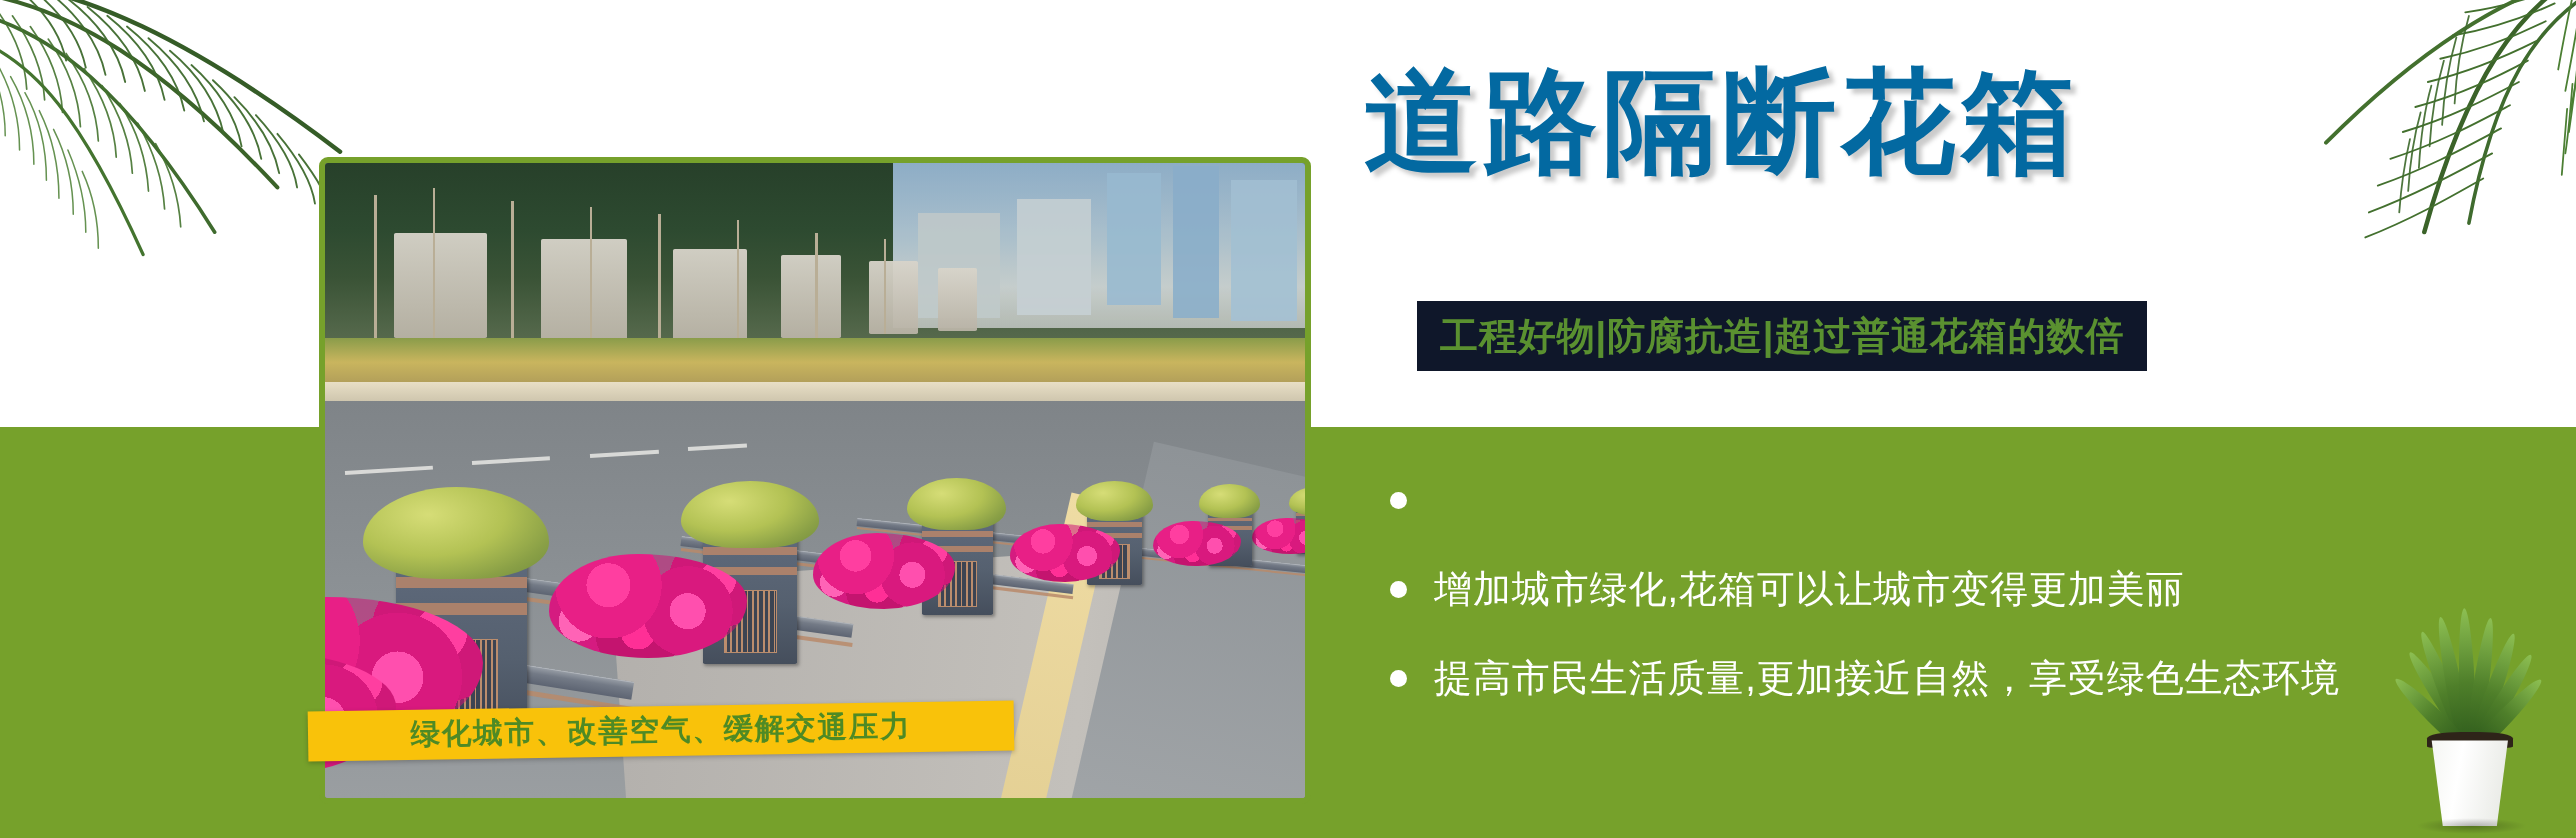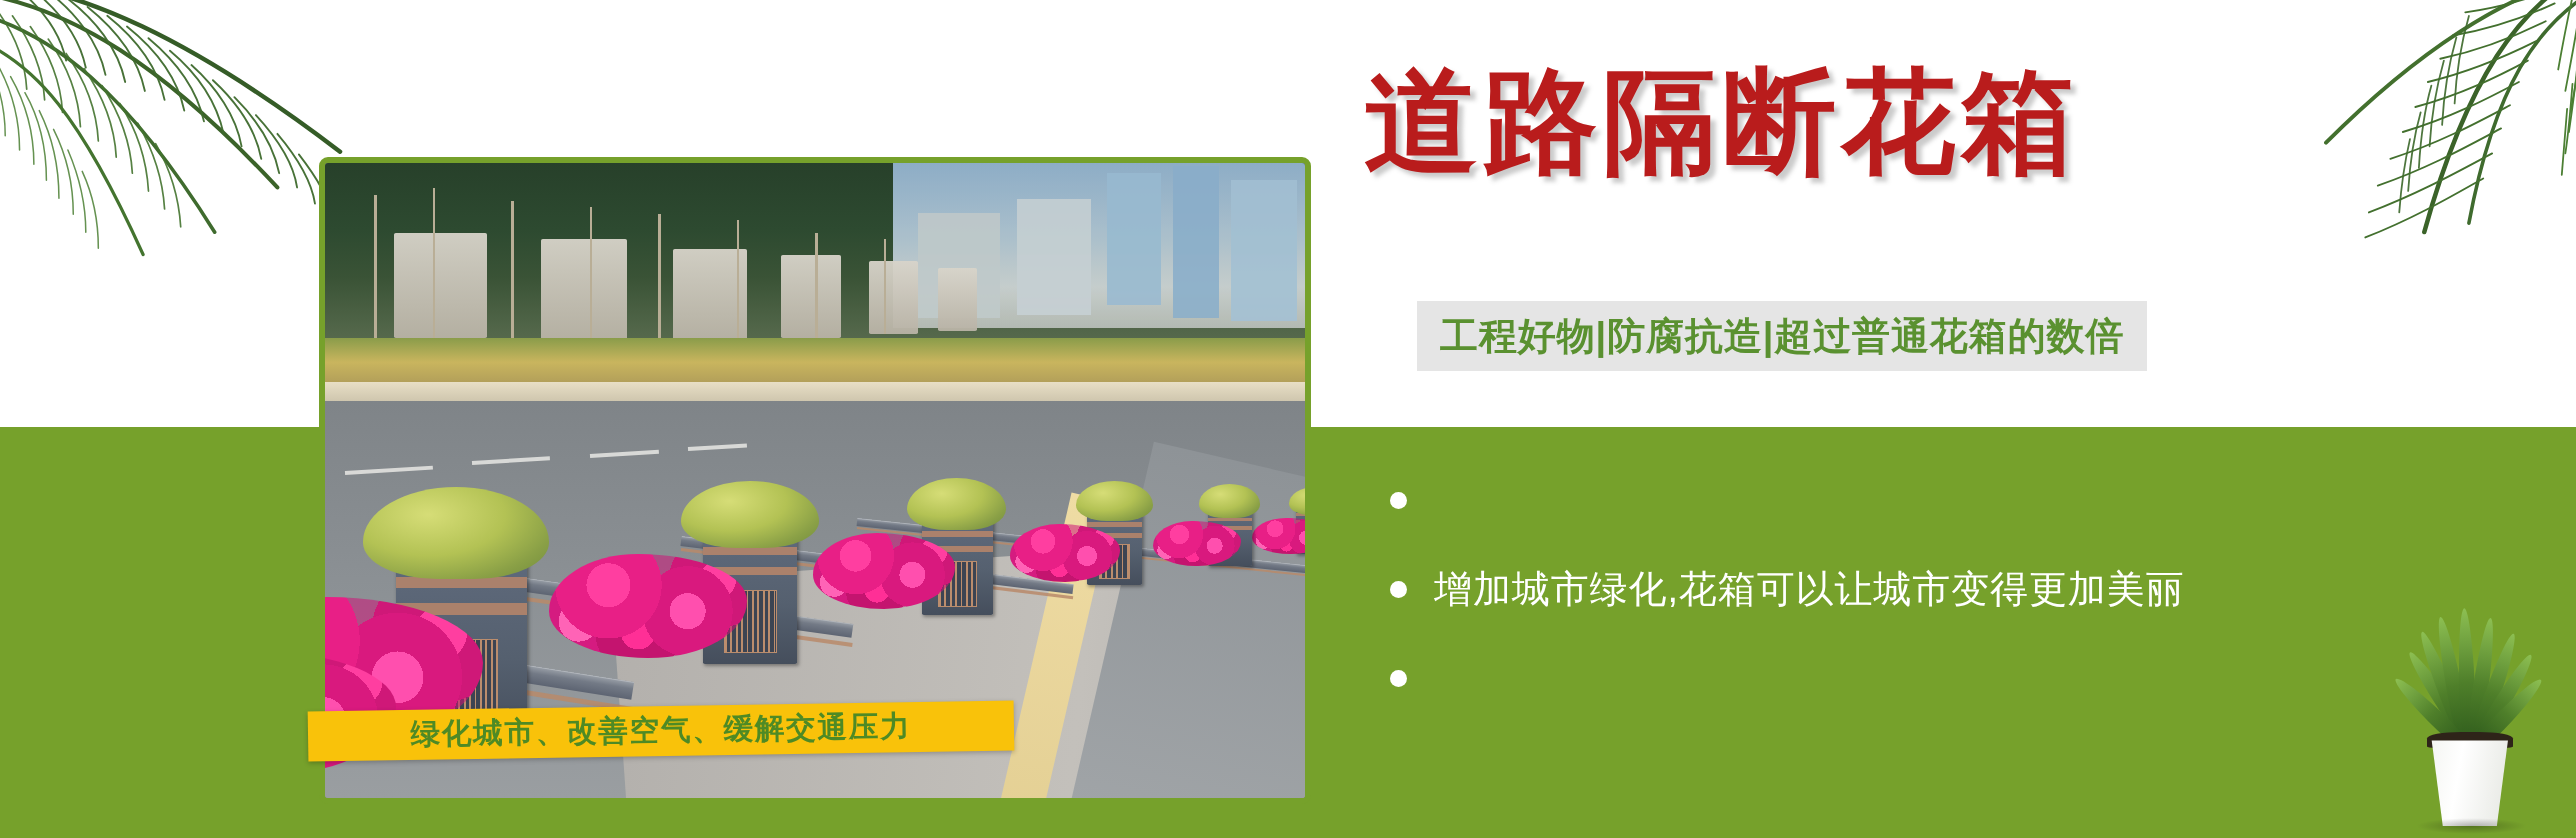--- a/index.html
+++ b/index.html
@@ -81,28 +81,28 @@
     transform:rotate(-0.9deg);
     box-shadow:0 1.8px 5.4px rgba(0,0,0,.25);
   }
   #photo-caption span {
     font-size:29.5px; font-weight:bold; color:#4e8a25; letter-spacing:1.8px;
     white-space:nowrap;
   }
 
   #title {
     position:absolute; left:1364px; top:46px;
-    font-size:114px; font-weight:bold; color:#b91c1c;
+    font-size:114px; font-weight:bold; color:#0369a1;
     letter-spacing:5.4px; white-space:nowrap;
     text-shadow:5.4px 5.4px 4.5px rgba(140,140,140,.45);
   }
 
   #subtitle-bar {
     position:absolute; left:1417px; top:301px; height:70px;
-    padding:0 23px; background:#e5e5e5;
+    padding:0 23px; background:#0f172a;
     display:flex; align-items:center;
   }
   #subtitle-bar span {
     font-size:38px; font-weight:bold; color:#5a9130;
     letter-spacing:0.9px; white-space:nowrap;
   }
 
   #bullets { position:absolute; left:1390px; top:456px; width:1189px; }
   .bullet { display:flex; align-items:center; height:89px; }
   .bullet .dot {
@@ -349,20 +349,21 @@
   <div id="bullets">
     <div class="bullet">
       <span class="dot"></span>
     </div>
     <div class="bullet">
       <span class="dot"></span>
       <span class="txt">增加城市绿化,花箱可以让城市变得更加美丽</span>
     </div>
     <div class="bullet">
       <span class="dot"></span>
+      <span class="txt">提高市民生活质量,更加接近自然，享受绿色生态环境</span>
     </div>
   </div>
 
   <div id="pot-plant">
     <div class="leaf" style="transform:rotate(-34deg) scaleY(1.02);"></div>
     <div class="leaf" style="transform:rotate(-22deg) scaleY(1.12);left:82px;"></div>
     <div class="leaf" style="transform:rotate(-11deg) scaleY(1.2);left:80px;"></div>
     <div class="leaf" style="transform:rotate(-2deg) scaleY(1.26);left:84px;"></div>
     <div class="leaf" style="transform:rotate(8deg) scaleY(1.18);left:88px;"></div>
     <div class="leaf" style="transform:rotate(19deg) scaleY(1.08);left:91px;"></div>

